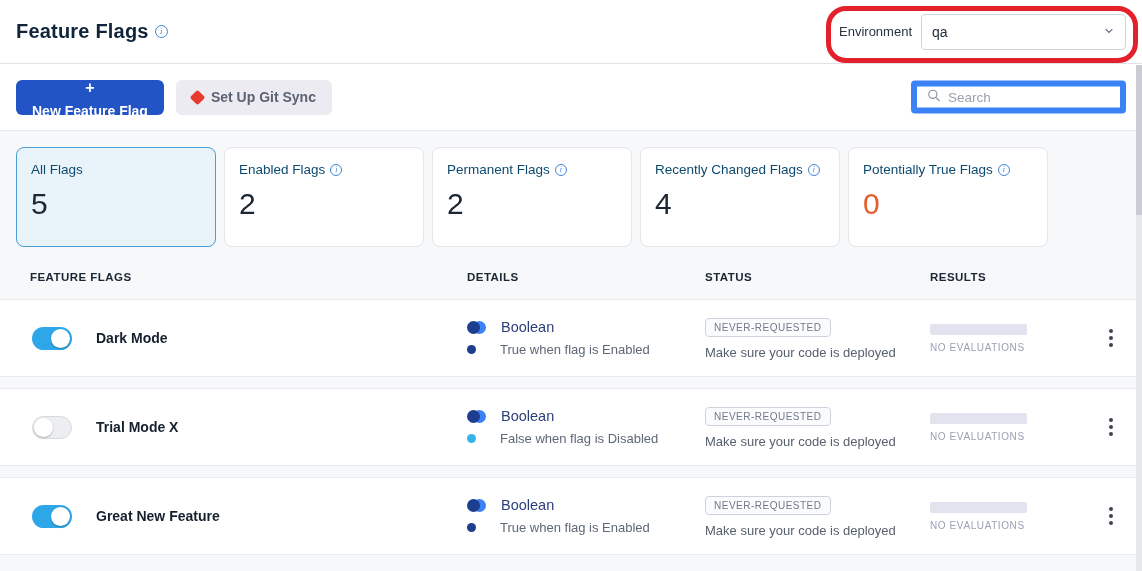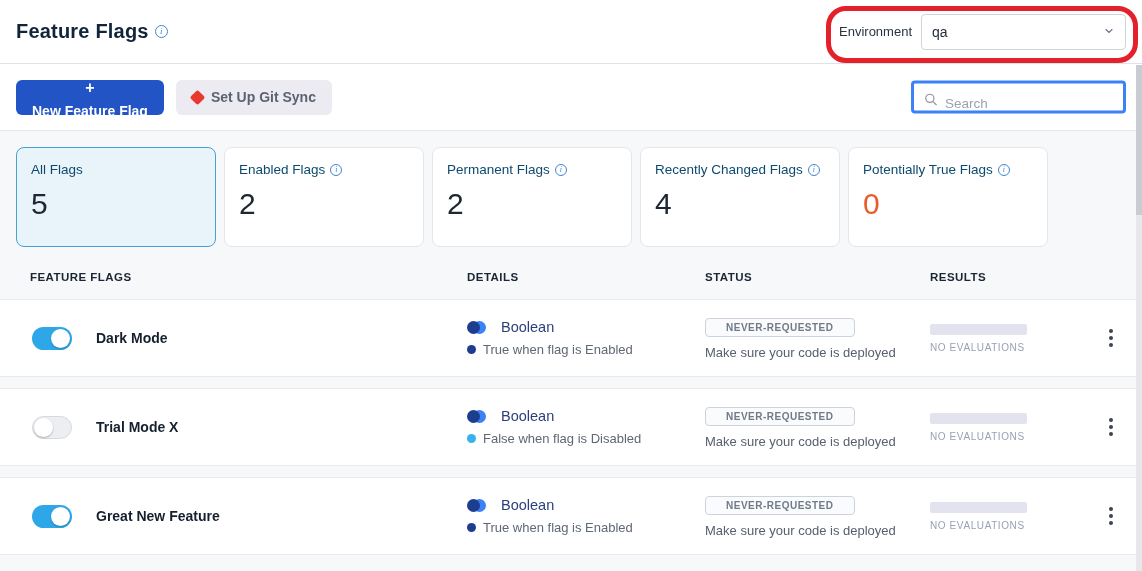--- a/index.html
+++ b/index.html
@@ -31,22 +31,22 @@
   .btn-primary { display:inline-flex; align-items:center; gap:7px; height:35px; padding:0 16px;
                  background:var(--primary,#2254c5); color:#fff; font-size:14px; font-weight:700;
                  border:none; border-radius:6px; cursor:pointer; font-family:inherit;flex-direction:column; }
   .plus-icon::before { content:"+"; font-size:16px; font-weight:700; line-height:1; }
   .btn-secondary { display:inline-flex; align-items:center; gap:8px; height:35px; padding:0 16px;
                    background:#ecebf1; color:#5b6372; font-size:14px; font-weight:700;
                    border:none; border-radius:6px; cursor:pointer; font-family:inherit; }
   .git-icon { width:11px; height:11px; background:var(--git_red,#e8392f); transform:rotate(45deg);
               border-radius:2px; display:inline-block; }
   .search { position:absolute; right:16px; top:50%; transform:translateY(-50%);
-            width:215px; height:33px; background:#fff; border:3px solid #3b82f6; border-radius:4px;
-            display:flex; align-items:flex-end; gap:7px; padding:0 10px; }
+            width:215px; height:33px; background:#fff; border:6px solid #3b82f6; border-radius:4px;
+            display:flex; align-items:center; gap:7px; padding:0 10px; }
   .search input { border:none; outline:none; flex:1; font-size:13.5px; color:#333; min-width:0;
                   font-family:inherit; background:transparent; }
   .search input::placeholder { color:#9aa3af; }
 
   
   .stats { display:flex; gap:8px; padding:16px 16px 8px 16px; }
   .stat-card { width:200px; height:100px; background:#ffffff; border:1px solid #e3e6ea; border-radius:8px;
                padding:14px 14px; cursor:pointer; }
   .stat-card.selected { background:var(--selected_card_bg,#e9f3fa); border:1px solid var(--selected_card_border,#4aa0d6); }
   .stat-label-row { display:flex; align-items:center; gap:5px; }
@@ -80,26 +80,26 @@
   .toggle.on .knob { right:2px; }
   .toggle.off .knob { left:1px; top:1px; }
 
   
   .type-line { display:flex; align-items:center; gap:15px; margin-bottom:7px; }
   .venn { position:relative; width:19px; height:13px; display:inline-block; }
   .venn i { position:absolute; top:0; width:13px; height:13px; border-radius:50%; }
   .venn .c2 { right:0; background:var(--boolean_light,#3b82f6); }
   .venn .c1 { left:0; background:var(--boolean_dark,#1d3d8f); }
   .type-label { font-size:14.5px; color:#2c3f7a; font-weight:500; }
-  .default-line { display:flex; align-items:center; gap:7px; font-size:13px; color:#5f6876; }
+  .default-line { display:flex; align-items:center; gap:24px; font-size:13px; color:#5f6876; }
   .dot { width:9px; height:9px; border-radius:50%; background:#1d3d8f; flex:0 0 auto; }
 
   
   .badge { display:inline-block; border:1px solid #cdd3dc; background:#fafbfc; border-radius:4px;
-           padding:3px 20px; font-size:10px; font-weight:700; color:#707a89; letter-spacing:.05em; }
+           padding:3px 8px; font-size:10px; font-weight:400; color:#707a89; letter-spacing:.05em; }
   .status-text { margin-top:8px; font-size:13px; color:#57606e; }
 
   
   .result-bar { width:97px; height:11px; background:#e2e3ee; border-radius:2px; }
   .no-eval { margin-top:7px; font-size:10px; color:#9aa1b5; letter-spacing:.06em; font-weight:500; }
 
   
   .kebab { display:flex; flex-direction:column; gap:3px; padding:6px; cursor:pointer; }
   .kebab i { width:4px; height:4px; border-radius:50%; background:#3c4452; display:block; }
 

